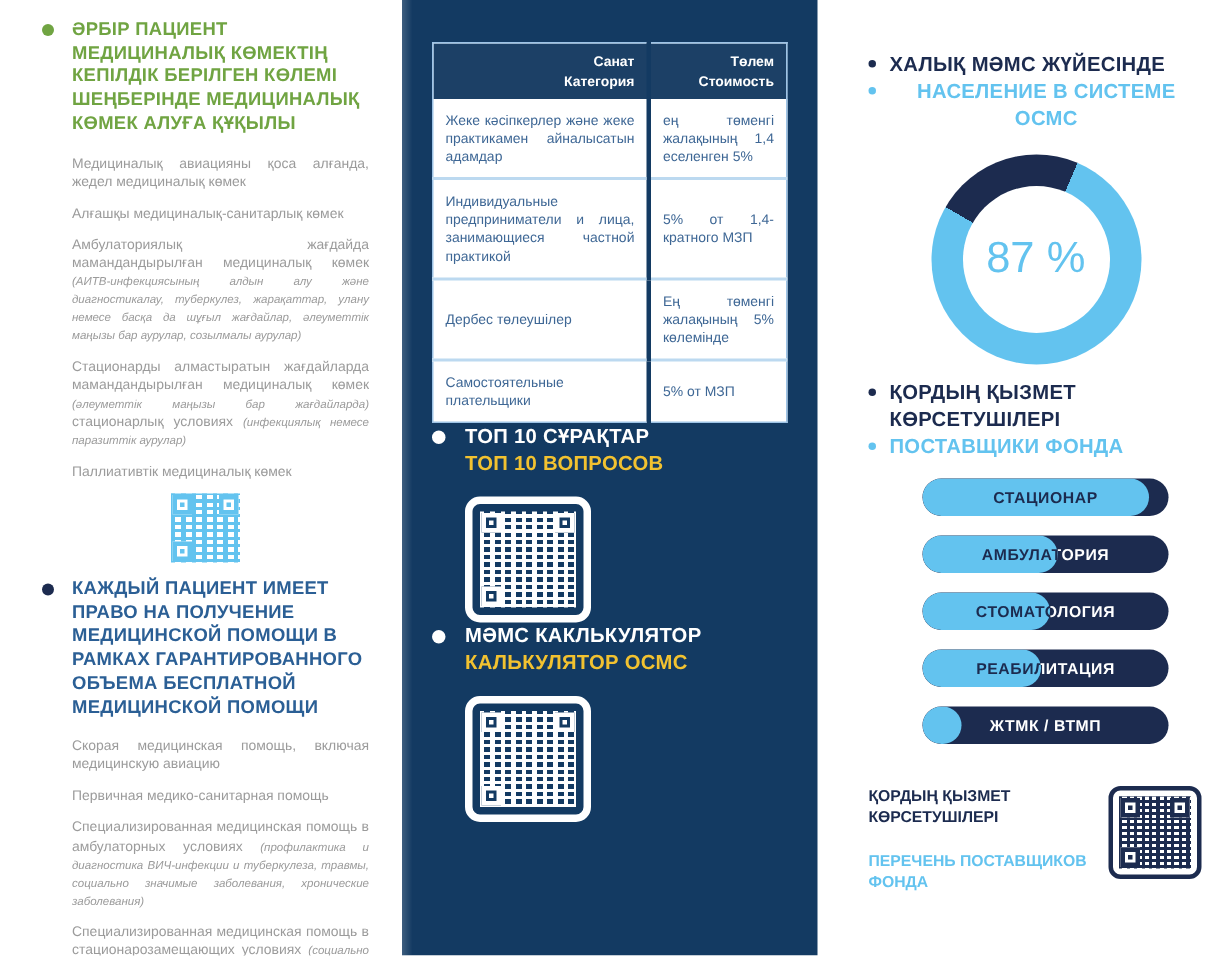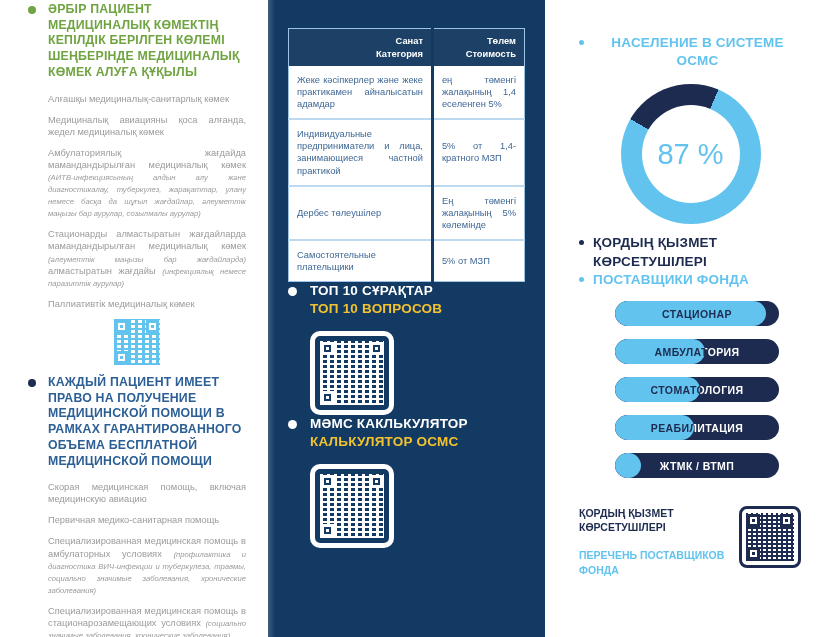--- a/index.html
+++ b/index.html
@@ -1,21 +1,21 @@
 <!DOCTYPE html>
 <html style="--navy_panel: #133A62; --navy_dark: #1C2B4F; --table_header: #1C4066; --blue_heading: #2B5F95; --light_blue: #63C3EF; --yellow: #F2C230; --green: #70A442; --gray: #9B9B9B; --table_text: #3E6795; --table_line: #BCD9F0; --table_border: #9DC3E6;"><head>
 <meta charset="utf-8">
 <style>
   * { margin:0; padding:0; box-sizing:border-box; }
   html,body { width:820px; height:637px; overflow:hidden; background:#fff;
     font-family:"Liberation Sans","DejaVu Sans",sans-serif; }
   .page { width:820px; height:637px; display:flex; }
 
   
-  .panel-left  { width:268px; height:527px; background:#fff; padding:2px 22px 0 28px; }
+  .panel-left  { width:268px; height:527px; background:#fff; padding:12px 22px 0 28px; }
   .panel-mid   { width:277px; height:637px; background:var(--navy_panel,#133A62); padding:16px 20px 0 20px; position:relative; }
   .panel-mid::before { content:""; position:absolute; left:0; top:0; bottom:0; width:7px;
     background:linear-gradient(90deg, rgba(255,255,255,.18), rgba(255,255,255,0)); }
   .panel-right { width:275px; height:637px; background:#fff; padding:34px 18px 0 34px; }
 
   
   .bullet { flex:0 0 auto; border-radius:50%; display:inline-block; }
   .b8 { width:8px; height:8px; margin-top:4px; margin-right:12px; }
   .b9 { width:9px; height:9px; margin-top:5px; margin-right:13px; }
   .b5 { width:5px; height:5px; margin-top:6px; margin-right:9px; }
@@ -110,24 +110,24 @@
 <body>
 
 <div class="page">
 
   <div class="panel-left">
     <div class="hrow mb14">
       <span class="bullet b8 bg-green"></span>
       <div class="h-kk">ӘРБІР ПАЦИЕНТ МЕДИЦИНАЛЫҚ КӨМЕКТІҢ КЕПІЛДІК БЕРІЛГЕН КӨЛЕМІ ШЕҢБЕРІНДЕ МЕДИЦИНАЛЫҚ КӨМЕК АЛУҒА ҚҰҚЫЛЫ</div>
     </div>
 
+    <p class="care"><span>Медициналық авиацияны қоса алғанда, жедел медициналық көмек</span></p>
     <p class="care"><span>Алғашқы медициналық-санитарлық көмек</span></p>
-    <p class="care"><span>Медициналық авиацияны қоса алғанда, жедел медициналық көмек</span></p>
     <p class="care"><span>Амбулаториялық жағдайда мамандандырылған медициналық көмек </span><span class="note">(АИТВ-инфекциясының алдын алу және диагностикалау, туберкулез, жарақаттар, улану немесе басқа да шұғыл жағдайлар, әлеуметтік маңызы бар аурулар, созылмалы аурулар)</span></p>
-    <p class="care"><span>Стационарды алмастыратын жағдайларда мамандандырылған медициналық көмек </span><span class="note">(әлеуметтік маңызы бар жағдайларда) </span><span>алмастыратын жағдайы </span><span class="note">(инфекциялық немесе паразиттік аурулар)</span></p>
+    <p class="care"><span>Стационарды алмастыратын жағдайларда мамандандырылған медициналық көмек </span><span class="note">(әлеуметтік маңызы бар жағдайларда) </span><span>стационарлық условиях </span><span class="note">(инфекциялық немесе паразиттік аурулар)</span></p>
     <p class="care"><span>Паллиативтік медициналық көмек</span></p>
 
     <div class="qr qr-left">
       <span class="eye tl"></span>
       <span class="eye tr"></span>
       <span class="eye bl"></span>
     </div>
 
     <div class="hrow mb14">
       <span class="bullet b8 bg-navy"></span>
@@ -206,20 +206,24 @@
       <div class="qr qr-inner">
         <span class="eye tl"></span>
         <span class="eye tr"></span>
         <span class="eye bl"></span>
       </div>
     </div>
   </div>
 
   <div class="panel-right">
     <div class="hrow">
+      <span class="bullet b5 bg-navy"></span>
+      <div class="r-head r-navy">ХАЛЫҚ МӘМС ЖҮЙЕСІНДЕ</div>
+    </div>
+    <div class="hrow">
       <span class="bullet b5 bg-blue"></span>
       <div class="r-head r-blue">НАСЕЛЕНИЕ В СИСТЕМЕ ОСМС</div>
     </div>
 
     <div class="donut-wrap">
       <div class="donut" id="donut" style="background: conic-gradient(var(--navy_dark) 0deg 23deg, var(--light_blue) 23deg 300deg, var(--navy_dark) 300deg 360deg);"></div>
       <div class="donut-label">87 %</div>
     </div>
 
     <div class="hrow">

